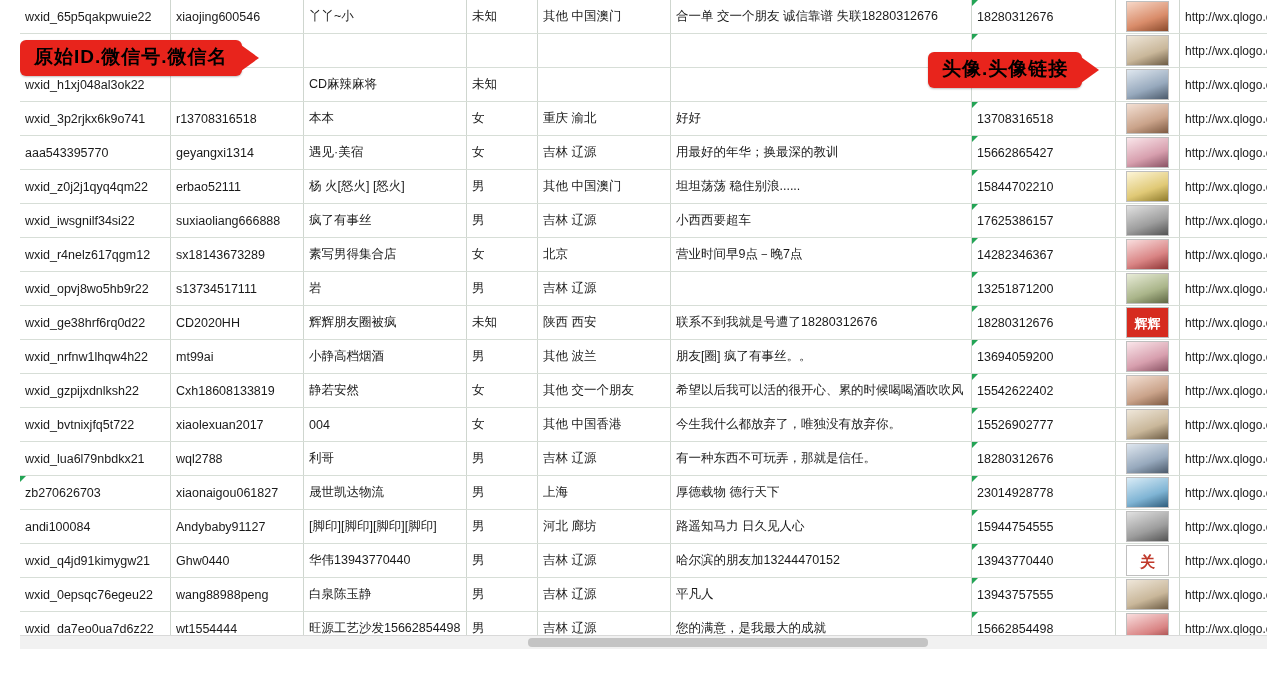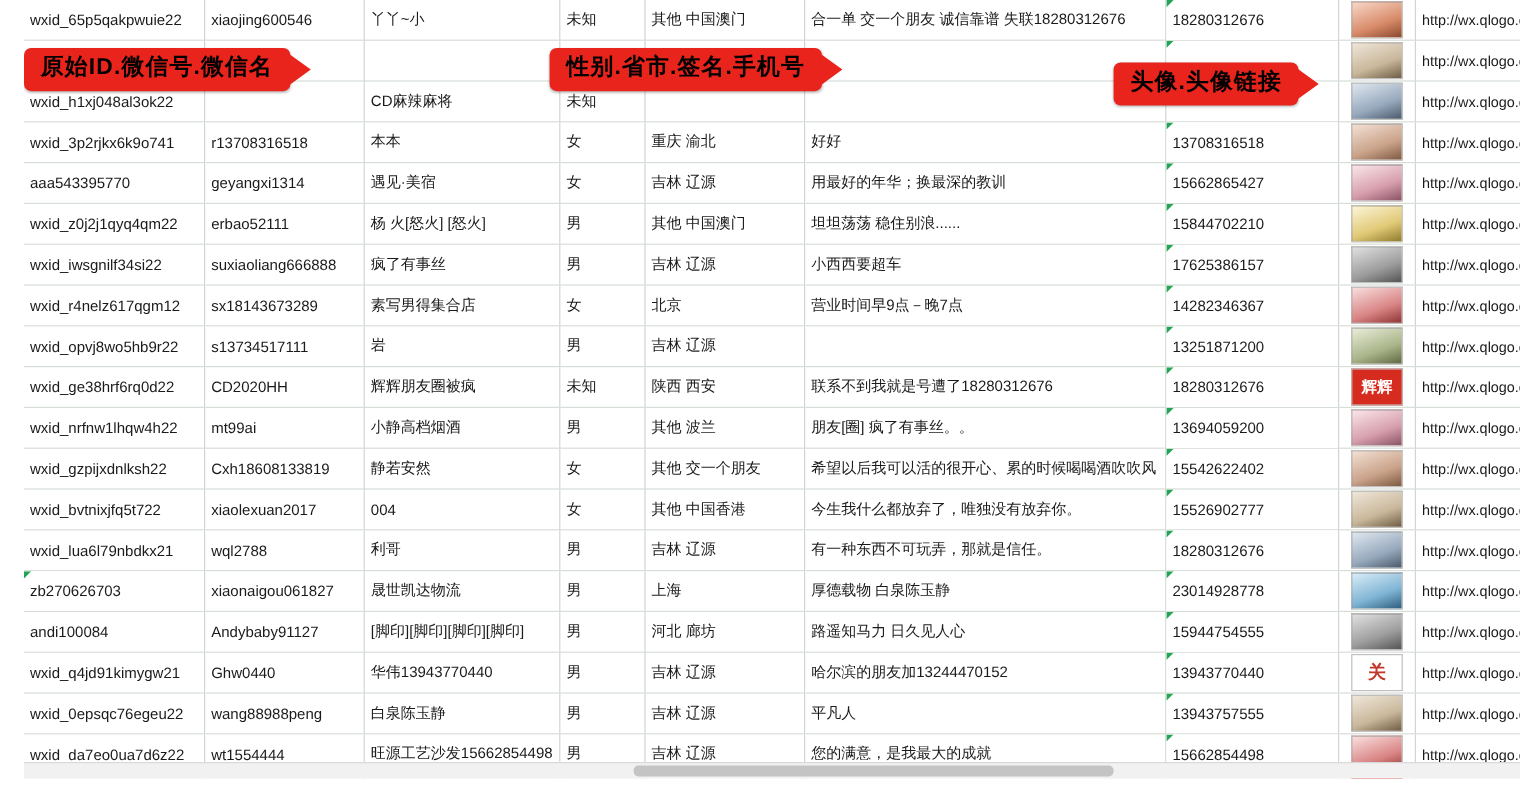--- a/index.html
+++ b/index.html
@@ -48,21 +48,20 @@
   .c-avatar   { width: 53px; padding: 0; }
   .c-link     { width: 195px; }
 
   td.c-avatar .thumb {
     width: 43px;
     height: 31px;
     margin: 0 auto;
     border: 1px solid #bfbfbf;
     box-sizing: border-box;
     display: block;
-    font-family: Liberation Mono, monospace;
   }
   .link-cell {
     color: #1a1a1a;
     font-size: 12px;
   }
   
   td.mark { position: relative; }
   td.mark:before {
     content: "";
     position: absolute;
@@ -334,21 +333,21 @@
           </td>
         <td class="c-link link-cell">http://wx.qlogo.cn/mmhead</td>
       </tr>
 
       <tr>
         <td class="c-origid mark">zb270626703</td>
         <td class="c-wxid">xiaonaigou061827</td>
         <td class="c-name">晟世凯达物流</td>
         <td class="c-sex">男</td>
         <td class="c-region">上海</td>
-        <td class="c-sign">厚德载物 白泉陈玉静</td>
+        <td class="c-sign">厚德载物 德行天下</td>
         <td class="c-phone mark">23014928778</td>
         <td class="c-avatar">
             <div class="thumb avatar-8"></div>
           </td>
         <td class="c-link link-cell">http://wx.qlogo.cn/mmhead</td>
       </tr>
 
       <tr>
         <td class="c-origid">andi100084</td>
         <td class="c-wxid">Andybaby91127</td>
@@ -416,20 +415,19 @@
         <td class="c-avatar">
             <div class="thumb avatar-red">美</div>
           </td>
         <td class="c-link link-cell"></td>
       </tr>
 
     </tbody>
   </table>
 
   <div class="banner" id="banner1">原始ID.微信号.微信名</div>
-  <div class="banner" id="banner2">性别.省市.签名.手机号</div>
   <div class="banner" id="banner3">头像.头像链接</div>
 
   <div class="hscroll">
     <div class="thumb"></div>
   </div>
 
 </div>
 
 </body></html>

